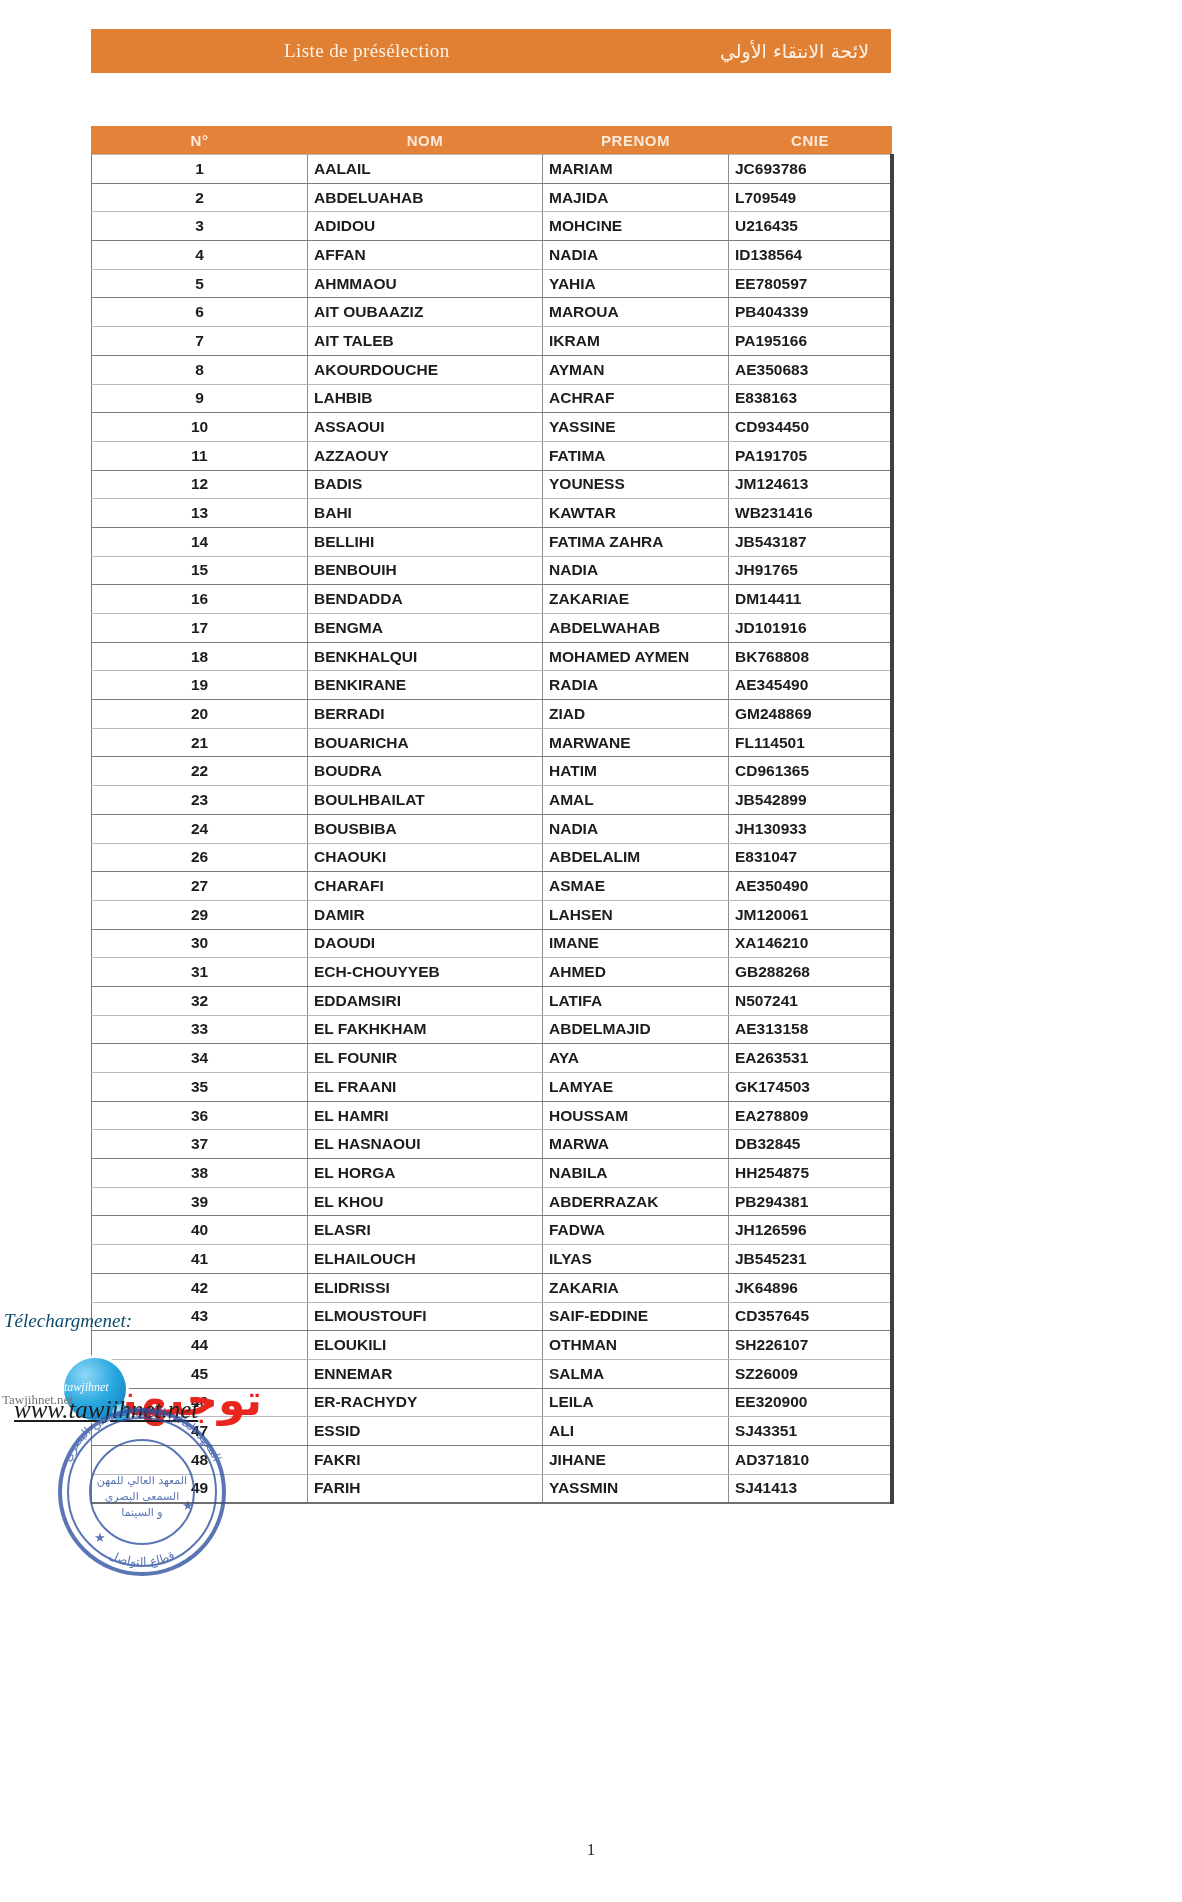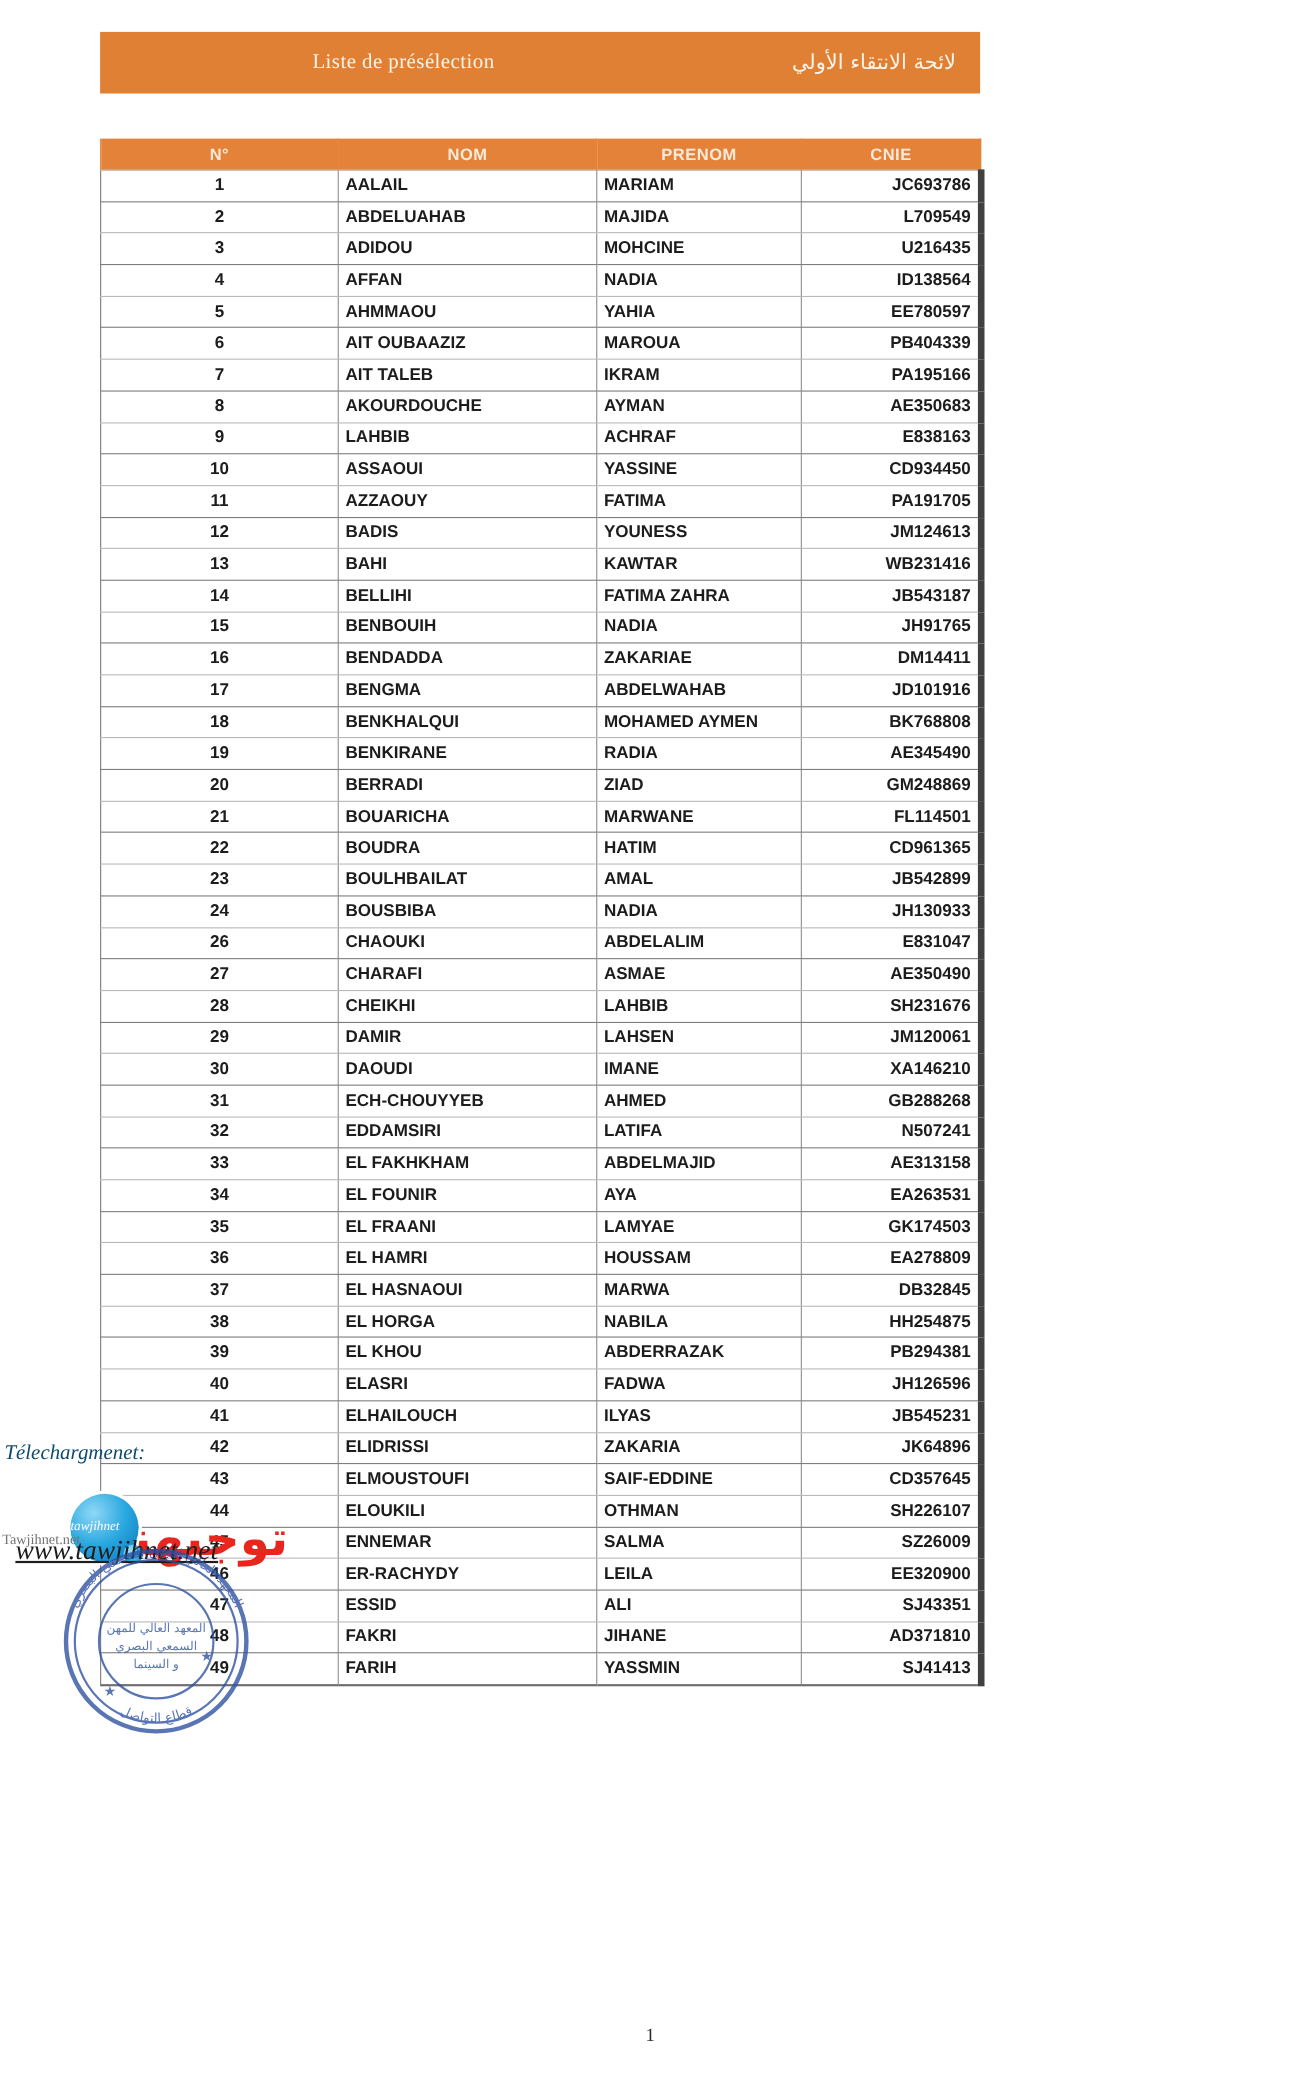--- a/index.html
+++ b/index.html
@@ -14,21 +14,21 @@
     font-family: "Liberation Sans", sans-serif;
     overflow: hidden;
   }
 
   
   .banner {
     position: absolute;
     left: 91px;
     top: 29px;
     width: 800px;
-    height: 56px;
+    height: 44px;
     background: #e08034;
     display: flex;
     align-items: center;
     justify-content: space-between;
     padding: 0 18px;
     box-sizing: border-box;
   }
   .banner-fr {
     font-family: "Liberation Serif", serif;
     font-size: 19px;
@@ -83,22 +83,21 @@
     border-top-color: #b9b9b9;
     border-bottom-color: #b9b9b9;
     white-space: nowrap;
     overflow: hidden;
   }
   table.roster tbody tr td.col-num {
     text-align: center;
     border-left: 1px solid #7a7a7a;
   }
   table.roster tbody tr td.col-cnie {
-    border-right: 6px solid #404040;
-    text-align: right;
+    border-right: 4px solid #404040;
   }
   
   table.roster tbody tr:nth-child(odd) td {
     border-bottom-color: #7d7d7d;
   }
   table.roster tbody tr:last-child td {
     border-bottom: 2px solid #6f6f6f;
   }
 
   
@@ -384,26 +383,20 @@
           <td class="col-num">26</td>
           <td class="col-nom">CHAOUKI</td>
           <td class="col-prenom">ABDELALIM</td>
           <td class="col-cnie">E831047</td>
         </tr>
         <tr>
           <td class="col-num">27</td>
           <td class="col-nom">CHARAFI</td>
           <td class="col-prenom">ASMAE</td>
           <td class="col-cnie">AE350490</td>
-        </tr>
-        <tr>
-          <td class="col-num">28</td>
-          <td class="col-nom">CHEIKHI</td>
-          <td class="col-prenom">LAHBIB</td>
-          <td class="col-cnie">SH231676</td>
         </tr>
         <tr>
           <td class="col-num">29</td>
           <td class="col-nom">DAMIR</td>
           <td class="col-prenom">LAHSEN</td>
           <td class="col-cnie">JM120061</td>
         </tr>
         <tr>
           <td class="col-num">30</td>
           <td class="col-nom">DAOUDI</td>

